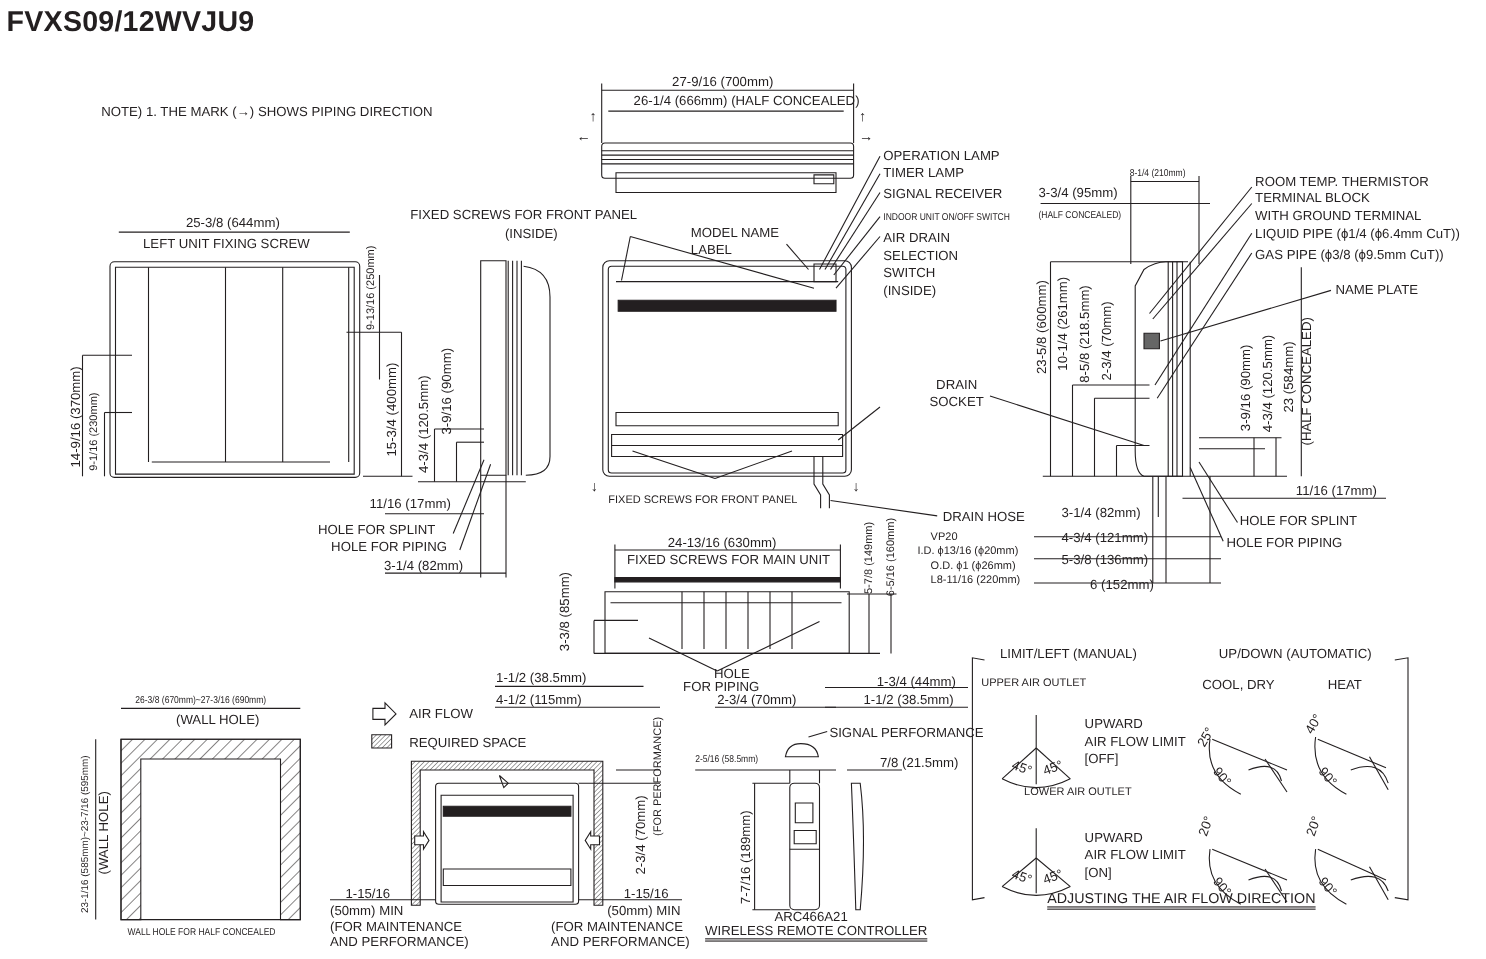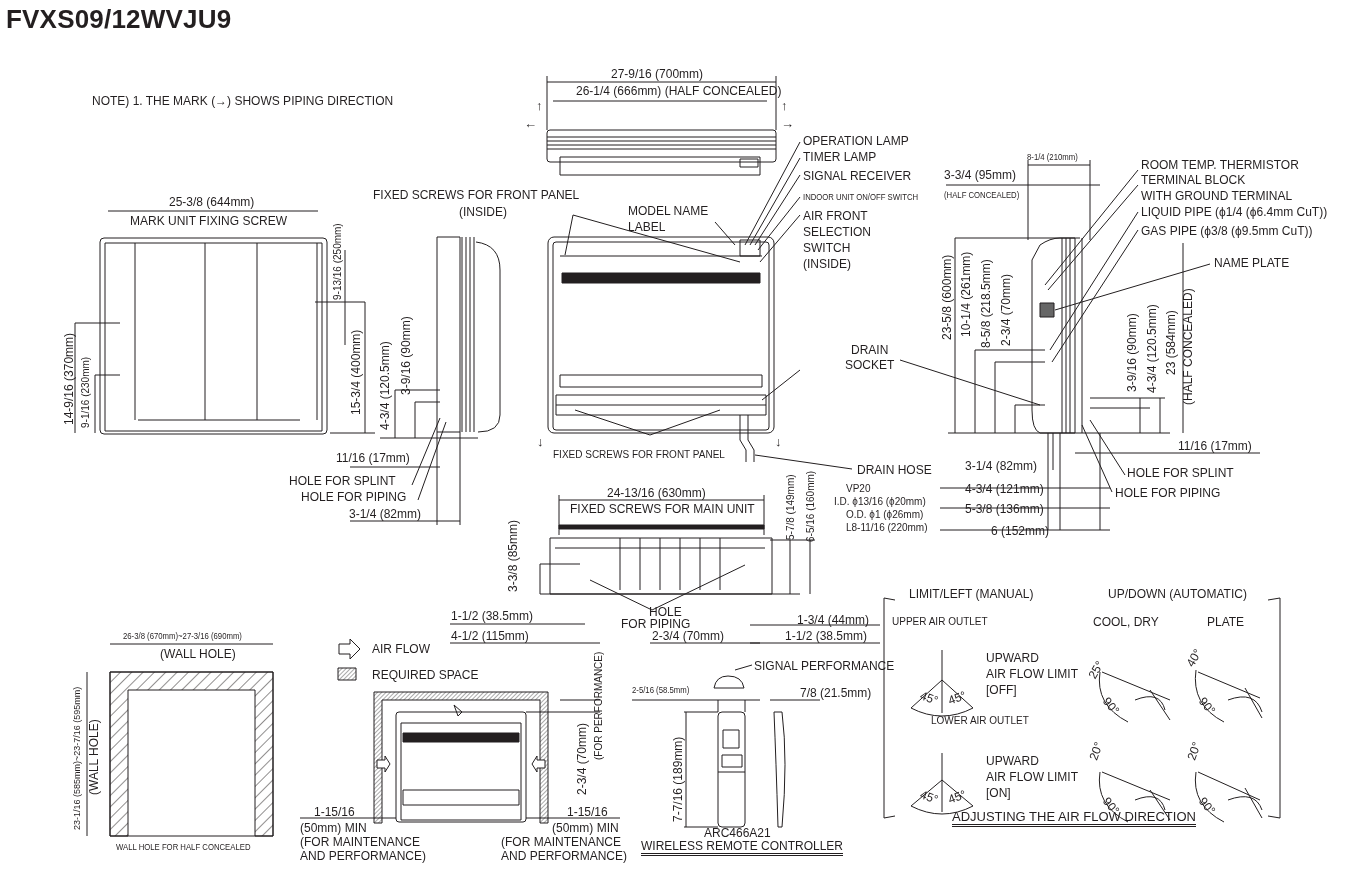--- a/index.html
+++ b/index.html
@@ -258,34 +258,34 @@
 <div class="title">FVXS09/12WVJU9</div>
 <div class="t" style="left:92px;top:95px;">NOTE) 1. THE MARK (→) SHOWS PIPING DIRECTION</div>
 
 <div class="t" style="left:611px;top:68px;">27-9/16 (700mm)</div>
 <div class="t" style="left:560px;top:85px;margin-left:16px;">26-1/4 (666mm) (HALF CONCEALED)</div>
 
 <div class="t" style="left:803px;top:135px;">OPERATION LAMP</div>
 <div class="t" style="left:803px;top:151px;">TIMER LAMP</div>
 <div class="t" style="left:803px;top:170px;">SIGNAL RECEIVER</div>
 <div class="t xs" style="left:803px;top:193px;">INDOOR UNIT ON/OFF SWITCH</div>
-<div class="t" style="left:803px;top:210px;">AIR FRONT</div>
+<div class="t" style="left:803px;top:210px;">AIR DRAIN</div>
 <div class="t" style="left:803px;top:226px;">SELECTION</div>
 <div class="t" style="left:803px;top:242px;">SWITCH</div>
 <div class="t" style="left:803px;top:258px;">(INSIDE)</div>
 <div class="t" style="left:628px;top:205px;">MODEL NAME</div>
 <div class="t" style="left:628px;top:221px;">LABEL</div>
 <div class="t" style="left:373px;top:189px;">FIXED SCREWS FOR FRONT PANEL</div>
 <div class="t" style="left:459px;top:206px;">(INSIDE)</div>
 <div class="t s" style="left:553px;top:450px;">FIXED SCREWS FOR FRONT PANEL</div>
 <div class="t" style="left:851px;top:344px;">DRAIN</div>
 <div class="t" style="left:845px;top:359px;">SOCKET</div>
 
 <div class="t" style="left:169px;top:196px;">25-3/8 (644mm)</div>
-<div class="t" style="left:130px;top:215px;">MARK UNIT FIXING SCREW</div>
+<div class="t" style="left:130px;top:215px;">LEFT UNIT FIXING SCREW</div>
 <div class="t s vr" style="left:333px;top:300px;">9-13/16 (250mm)</div>
 <div class="t vr" style="left:350px;top:415px;">15-3/4  (400mm)</div>
 <div class="t vr" style="left:63px;top:425px;">14-9/16 (370mm)</div>
 <div class="t s vr" style="left:81px;top:428px;">9-1/16 (230mm)</div>
 
 <div class="t vr" style="left:379px;top:430px;">4-3/4 (120.5mm)</div>
 <div class="t vr" style="left:400px;top:395px;">3-9/16 (90mm)</div>
 <div class="t" style="left:336px;top:452px;">11/16 (17mm)</div>
 <div class="t" style="left:289px;top:475px;">HOLE FOR SPLINT</div>
 <div class="t" style="left:301px;top:491px;">HOLE FOR PIPING</div>
@@ -361,21 +361,21 @@
 <div class="t s xs" style="left:632px;top:686px;">2-5/16 (58.5mm)</div>
 <div class="t" style="left:800px;top:687px;">7/8 (21.5mm)</div>
 <div class="t vr" style="left:672px;top:822px;">7-7/16 (189mm)</div>
 <div class="t" style="left:704px;top:827px;">ARC466A21</div>
 <div class="t dul" style="left:641px;top:840px;">WIRELESS REMOTE CONTROLLER</div>
 
 <div class="t" style="left:909px;top:588px;">LIMIT/LEFT (MANUAL)</div>
 <div class="t" style="left:1108px;top:588px;">UP/DOWN (AUTOMATIC)</div>
 <div class="t s" style="left:892px;top:617px;">UPPER AIR OUTLET</div>
 <div class="t" style="left:1093px;top:616px;">COOL, DRY</div>
-<div class="t" style="left:1207px;top:616px;">PLATE</div>
+<div class="t" style="left:1207px;top:616px;">HEAT</div>
 <div class="t" style="left:986px;top:652px;">UPWARD</div>
 <div class="t" style="left:986px;top:668px;">AIR FLOW LIMIT</div>
 <div class="t" style="left:986px;top:684px;">[OFF]</div>
 <div class="t s" style="left:892px;top:716px;padding-left:39px;">LOWER AIR OUTLET</div>
 <div class="t" style="left:986px;top:755px;">UPWARD</div>
 <div class="t" style="left:986px;top:771px;">AIR FLOW LIMIT</div>
 <div class="t" style="left:986px;top:787px;">[ON]</div>
 <div class="t" style="left:920px;top:692px;transform:rotate(20deg);">45°</div>
 <div class="t" style="left:948px;top:692px;transform:rotate(-20deg);">45°</div>
 <div class="t" style="left:920px;top:791px;transform:rotate(20deg);">45°</div>

